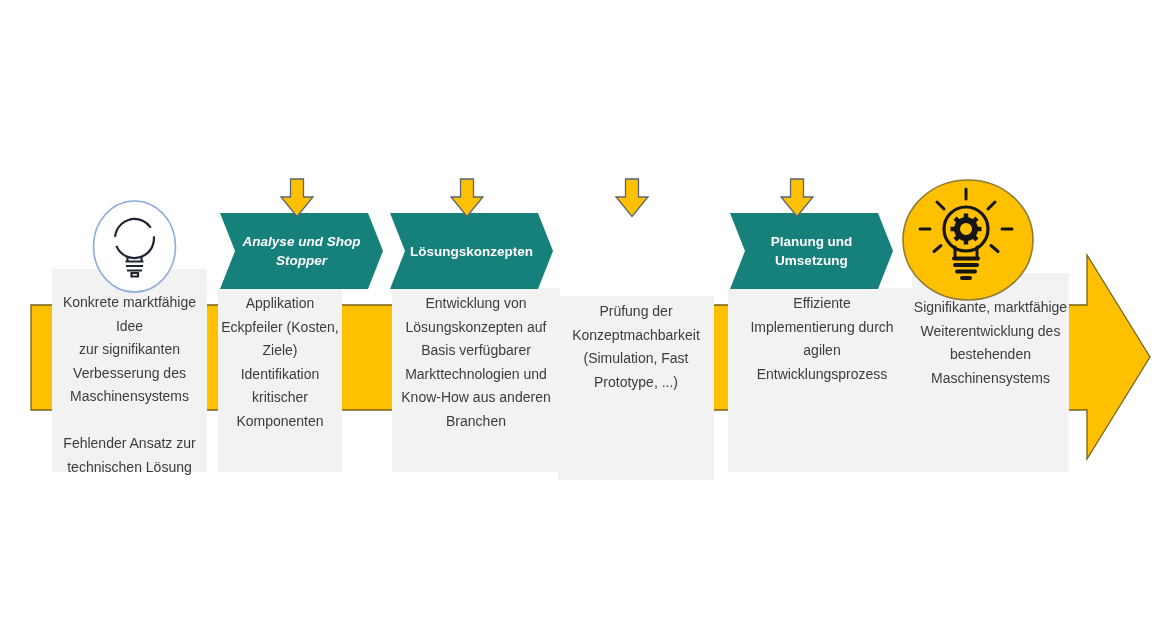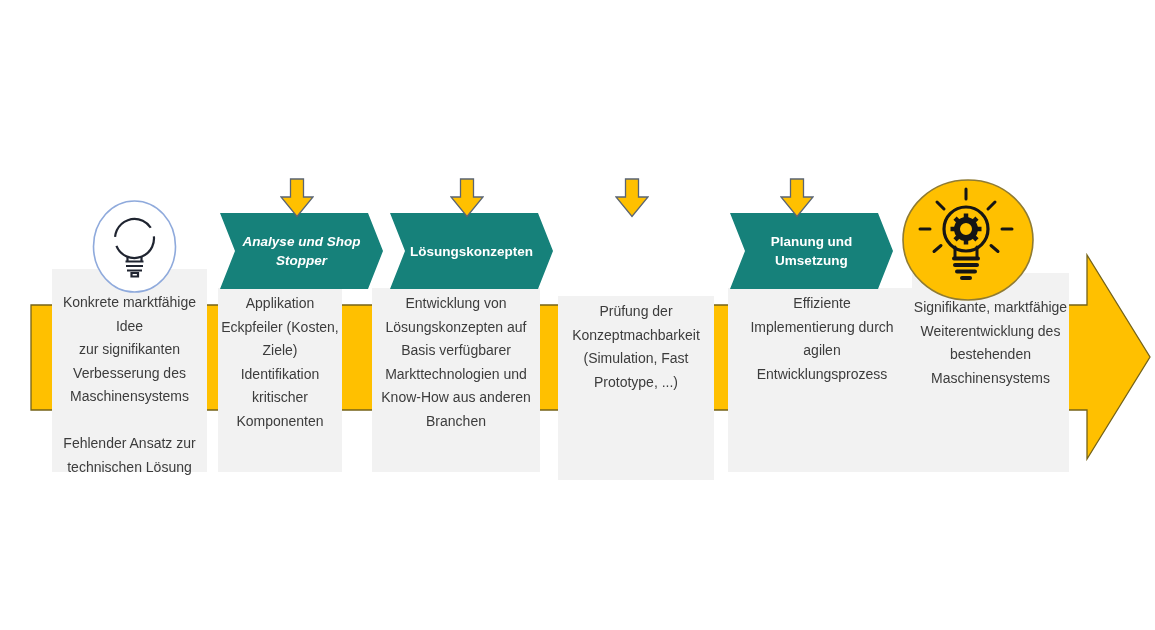--- a/index.html
+++ b/index.html
@@ -10,21 +10,21 @@
   .layer{position:absolute;left:0;top:0;pointer-events:none;}
 
   
   .panel{
     position:absolute;background:#F2F2F2;color:#3c3c3c;
     font-size:14px;line-height:23.5px;text-align:center;
     white-space:pre-line;box-sizing:border-box;z-index:2;
   }
   .panel-input {left:52px;  top:269px;width:155px;height:203px;padding-top:22px;}
   .panel-s0    {left:218px; top:288px;width:124px;height:184px;padding-top:4px;}
-  .panel-s1    {left:372px; top:288px;width:168px;height:184px;padding-top:4px;}
+  .panel-s1    {left:392px; top:288px;width:168px;height:184px;padding-top:4px;}
   .panel-s2    {left:558px; top:296px;width:156px;height:184px;padding-top:4px;text-align:center;}
   .panel-s3    {left:728px; top:288px;width:188px;height:184px;padding-top:4px;}
   .panel-output{left:912px; top:273px;width:157px;height:199px;padding-top:23px;}
 
   
   .chev{
     position:absolute;top:213px;width:163px;height:76px;background:#16817A;
     clip-path:polygon(0 0,148px 0,163px 50%,148px 100%,0 100%,15px 50%);
     display:flex;align-items:center;justify-content:center;
     color:#ffffff;font-weight:700;font-size:13.5px;line-height:19px;

